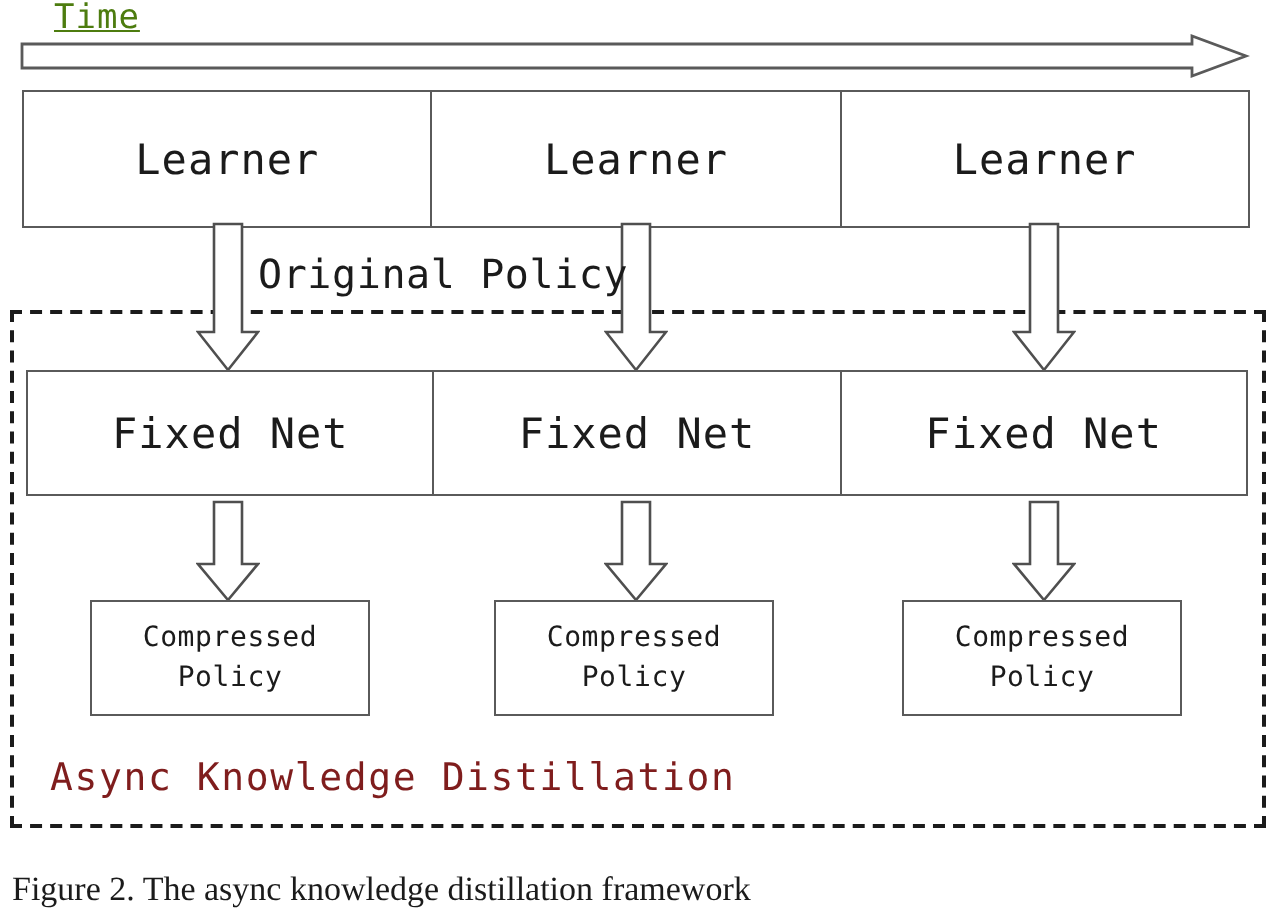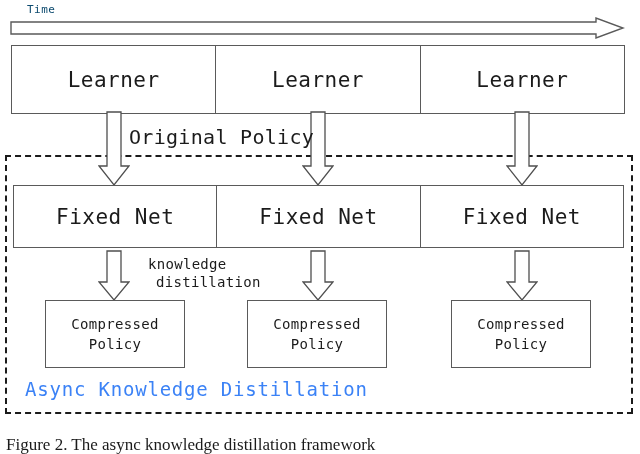--- a/index.html
+++ b/index.html
@@ -22,25 +22,26 @@
     top: 0;
     width: 640px;
     height: 454px;
   }
 
   
   .time-label {
     position: absolute;
     left: 27px;
     top: 0px;
-    font-size: 11px;
+    font-size: 17px;
     line-height: 19px;
     letter-spacing: 0.5px;
-    color: #0c4a6e;
-    white-space: nowrap;
+    color: #4d7c0f;
+    white-space: nowrap;
+    text-decoration: underline;
   }
 
   
   .time-arrow {
     position: absolute;
     left: 10px;
     top: 17px;
     width: 615px;
     height: 22px;
   }
@@ -91,32 +92,32 @@
     border: 2px dashed #1b1b1b;
     background: transparent;
   }
 
   .dashed-title {
     position: absolute;
     left: 25px;
     top: 378px;
     font-size: 19px;
     letter-spacing: 0.8px;
-    color: #3b82f6;
+    color: #7f1d1d;
     white-space: nowrap;
   }
 
   
   .cp-box {
     position: absolute;
     box-sizing: border-box;
     border: 1.4px solid #5a5a5a;
     background: #ffffff;
     width: 140px;
-    height: 68px;
+    height: 58px;
     display: flex;
     flex-direction: column;
     align-items: center;
     justify-content: center;
     font-size: 14px;
     line-height: 20px;
     letter-spacing: 0.3px;
     color: #1b1b1b;
   }
   #cp-1 { left: 45px;  top: 300px; }
@@ -213,24 +214,20 @@
   <svg class="down-arrow arr-b1" width="32" height="52" viewBox="0 0 32 52">
     <path d="M9,1 L23,1 L23,32 L31,32 L16,50 L1,32 L9,32 Z" fill="#ffffff" stroke="#4f4f4f" stroke-width="1.3" stroke-linejoin="miter"></path>
   </svg>
   <svg class="down-arrow arr-b2" width="32" height="52" viewBox="0 0 32 52">
     <path d="M9,1 L23,1 L23,32 L31,32 L16,50 L1,32 L9,32 Z" fill="#ffffff" stroke="#4f4f4f" stroke-width="1.3" stroke-linejoin="miter"></path>
   </svg>
   <svg class="down-arrow arr-b3" width="32" height="52" viewBox="0 0 32 52">
     <path d="M9,1 L23,1 L23,32 L31,32 L16,50 L1,32 L9,32 Z" fill="#ffffff" stroke="#4f4f4f" stroke-width="1.3" stroke-linejoin="miter"></path>
   </svg>
 
-  <div class="free-label" id="label-knowledge-distillation">
-    <div class="ln1">knowledge</div>
-    <div class="ln2">distillation</div>
-  </div>
 
   <div class="cp-box" id="cp-1">
     <div>Compressed</div>
     <div>Policy</div>
   </div>
   <div class="cp-box" id="cp-2">
     <div>Compressed</div>
     <div>Policy</div>
   </div>
   <div class="cp-box" id="cp-3">

